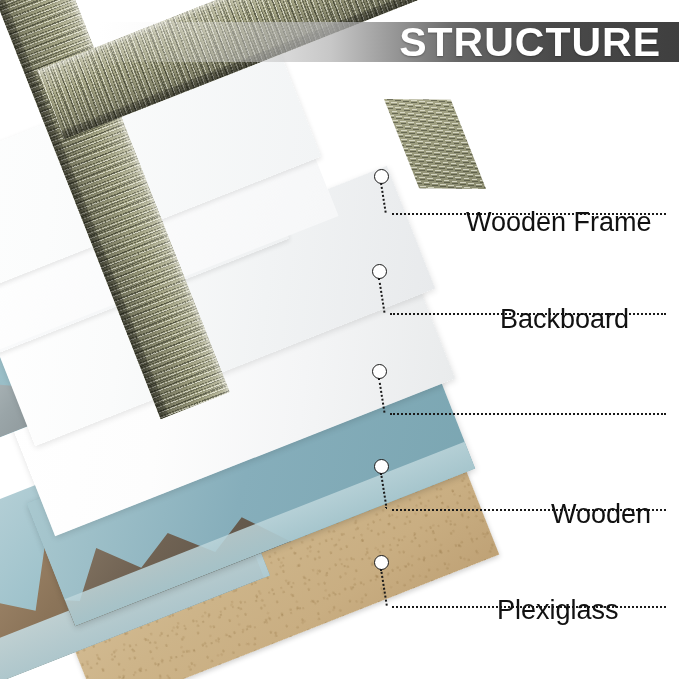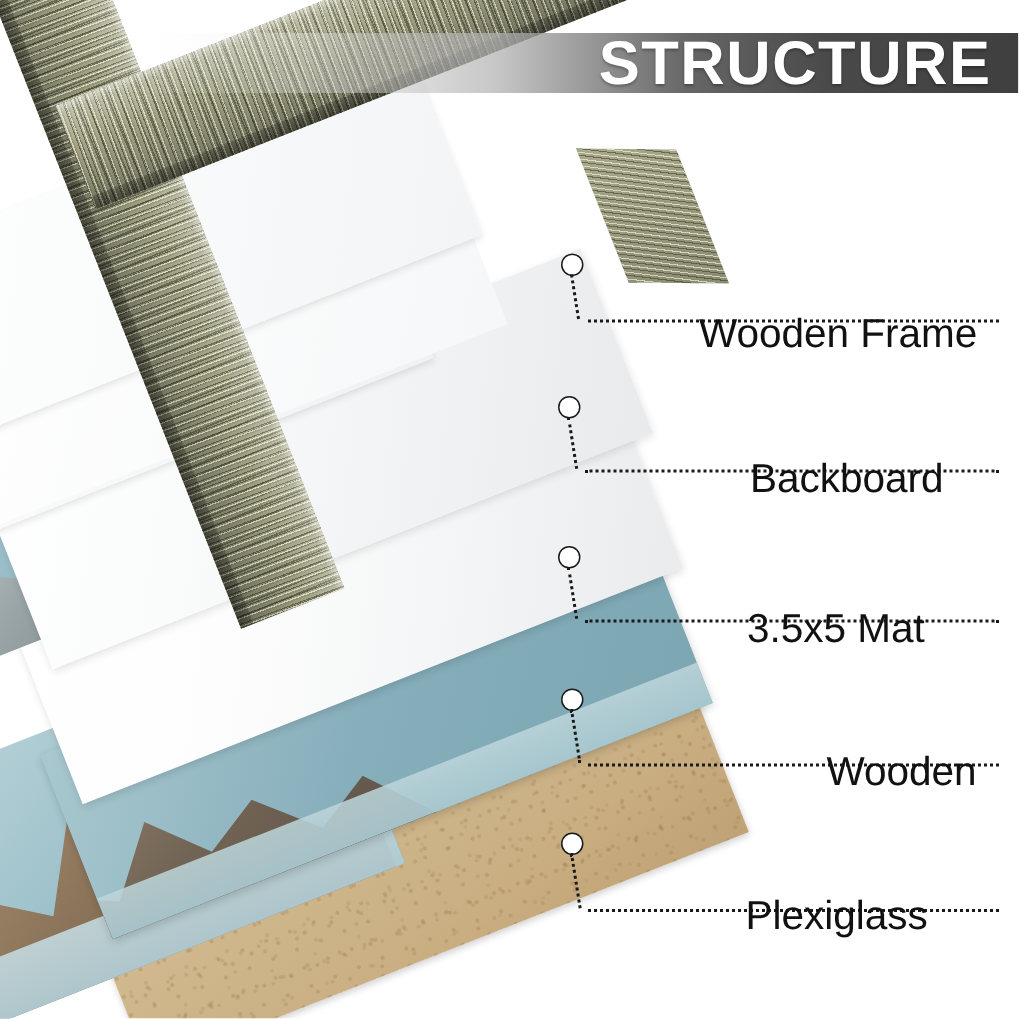--- a/index.html
+++ b/index.html
@@ -217,21 +217,20 @@
       <div class="dotline" style="left: 380px; top: 183px; height: 30px; transform: rotate(-9deg); transform-origin: center top;"></div>
       <div class="underline" style="left: 392px; top: 213px; width: 274px;"></div>
       <div class="lbl" style="left: 466px; top: 185px;">Wooden Frame</div>
       <div class="dot" style="left: 371.5px; top: 263.5px;"></div>
       <div class="dotline" style="left: 378px; top: 278px; height: 35px; transform: rotate(-9deg); transform-origin: center top;"></div>
       <div class="underline" style="left: 390px; top: 313px; width: 276px;"></div>
       <div class="lbl" style="left: 500px; top: 282px;">Backboard</div>
       <div class="dot" style="left: 371.5px; top: 363.5px;"></div>
       <div class="dotline" style="left: 378px; top: 378px; height: 35px; transform: rotate(-9deg); transform-origin: center top;"></div>
       <div class="underline" style="left: 390px; top: 413px; width: 276px;"></div>
-      <div class="lbl" style="left: 498px; top: 382px;">3.5x5 Mat</div>
       <div class="dot" style="left: 373.5px; top: 458.5px;"></div>
       <div class="dotline" style="left: 380px; top: 473px; height: 36px; transform: rotate(-9deg); transform-origin: center top;"></div>
       <div class="underline" style="left: 392px; top: 509px; width: 274px;"></div>
       <div class="lbl" style="left: 551px; top: 477px;">Wooden</div>
       <div class="dot" style="left: 373.5px; top: 554.5px;"></div>
       <div class="dotline" style="left: 380px; top: 569px; height: 37px; transform: rotate(-9deg); transform-origin: center top;"></div>
       <div class="underline" style="left: 392px; top: 606px; width: 274px;"></div>
       <div class="lbl" style="left: 497px; top: 573px;">Plexiglass</div>
     </div>
 

